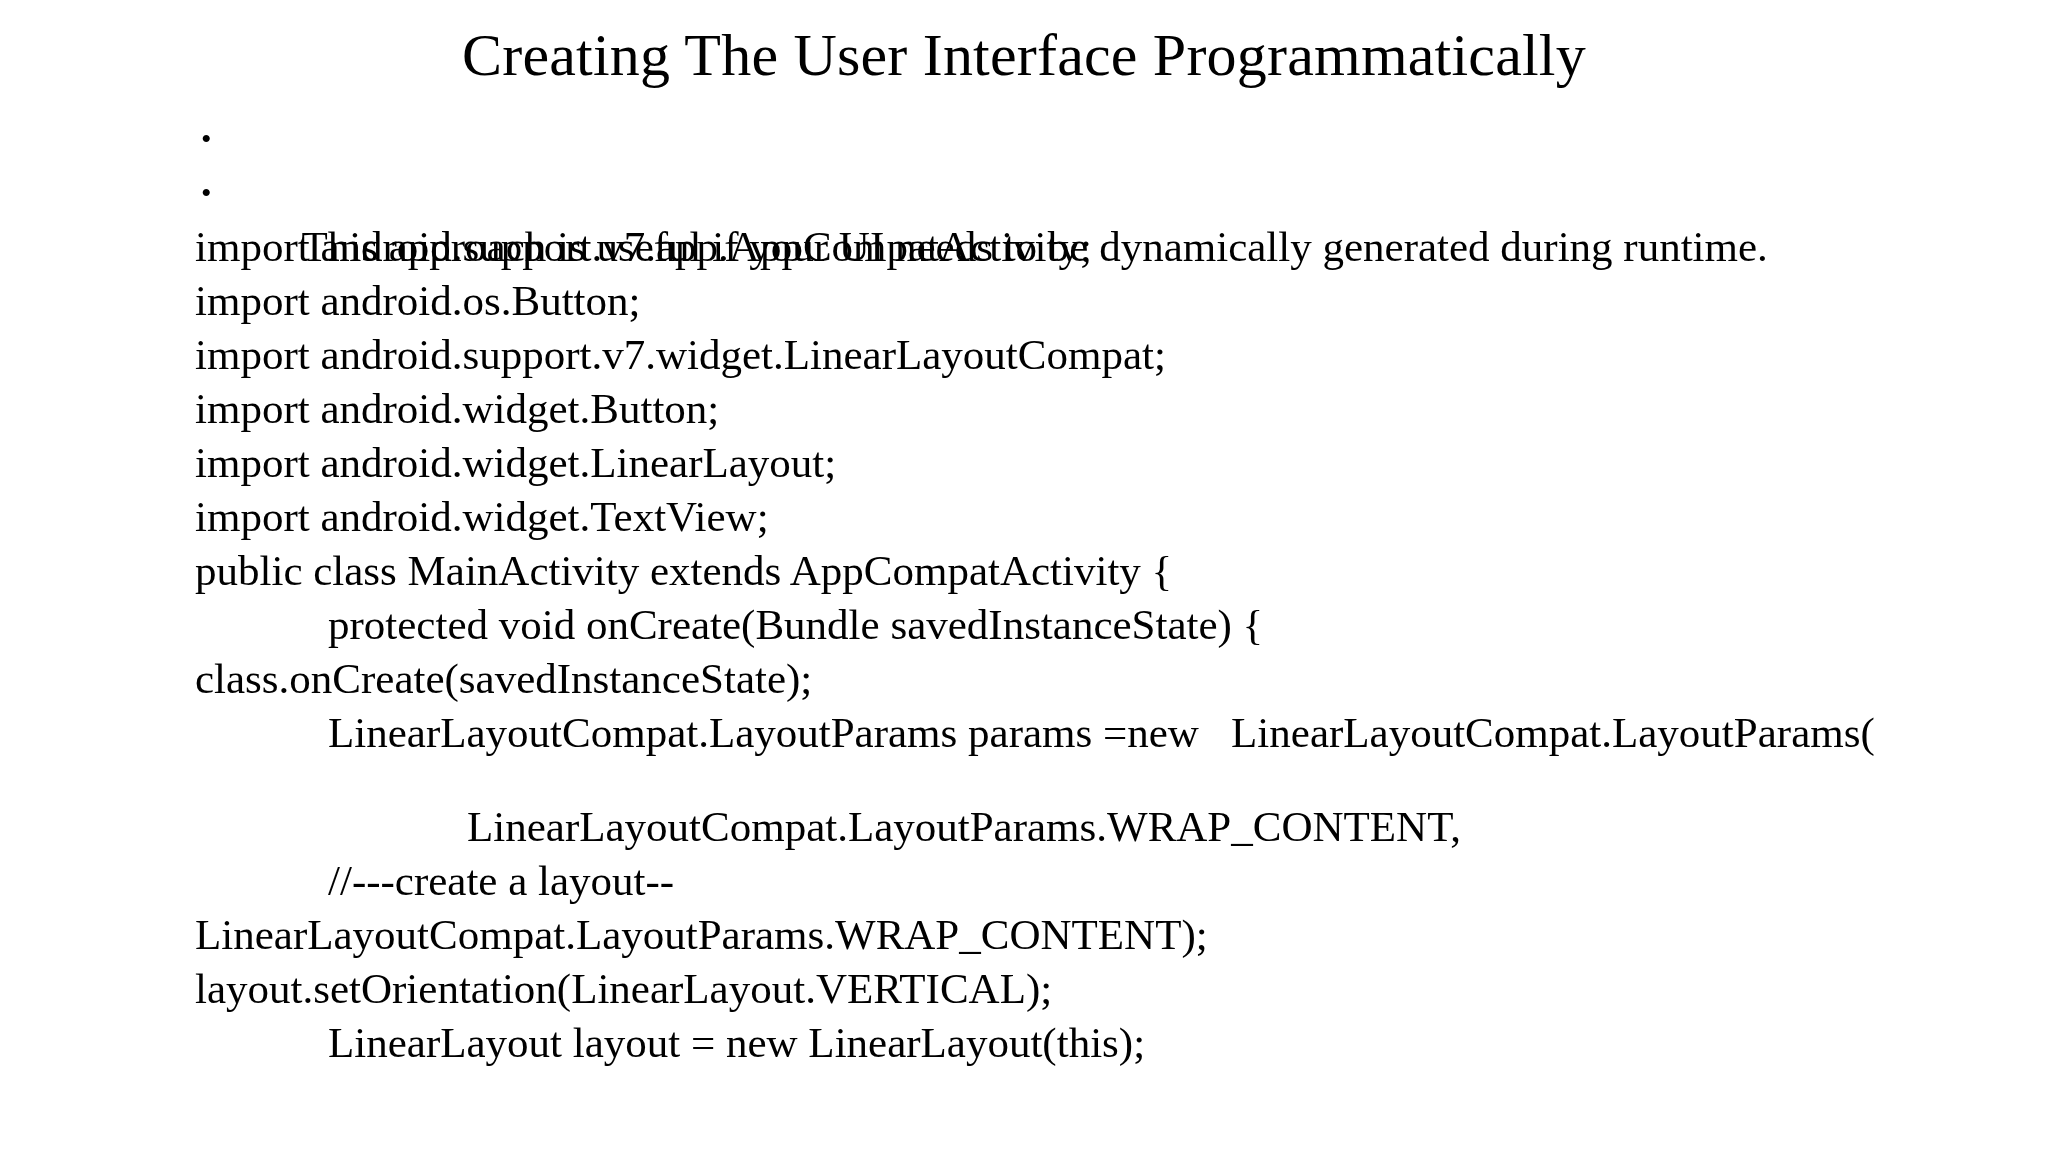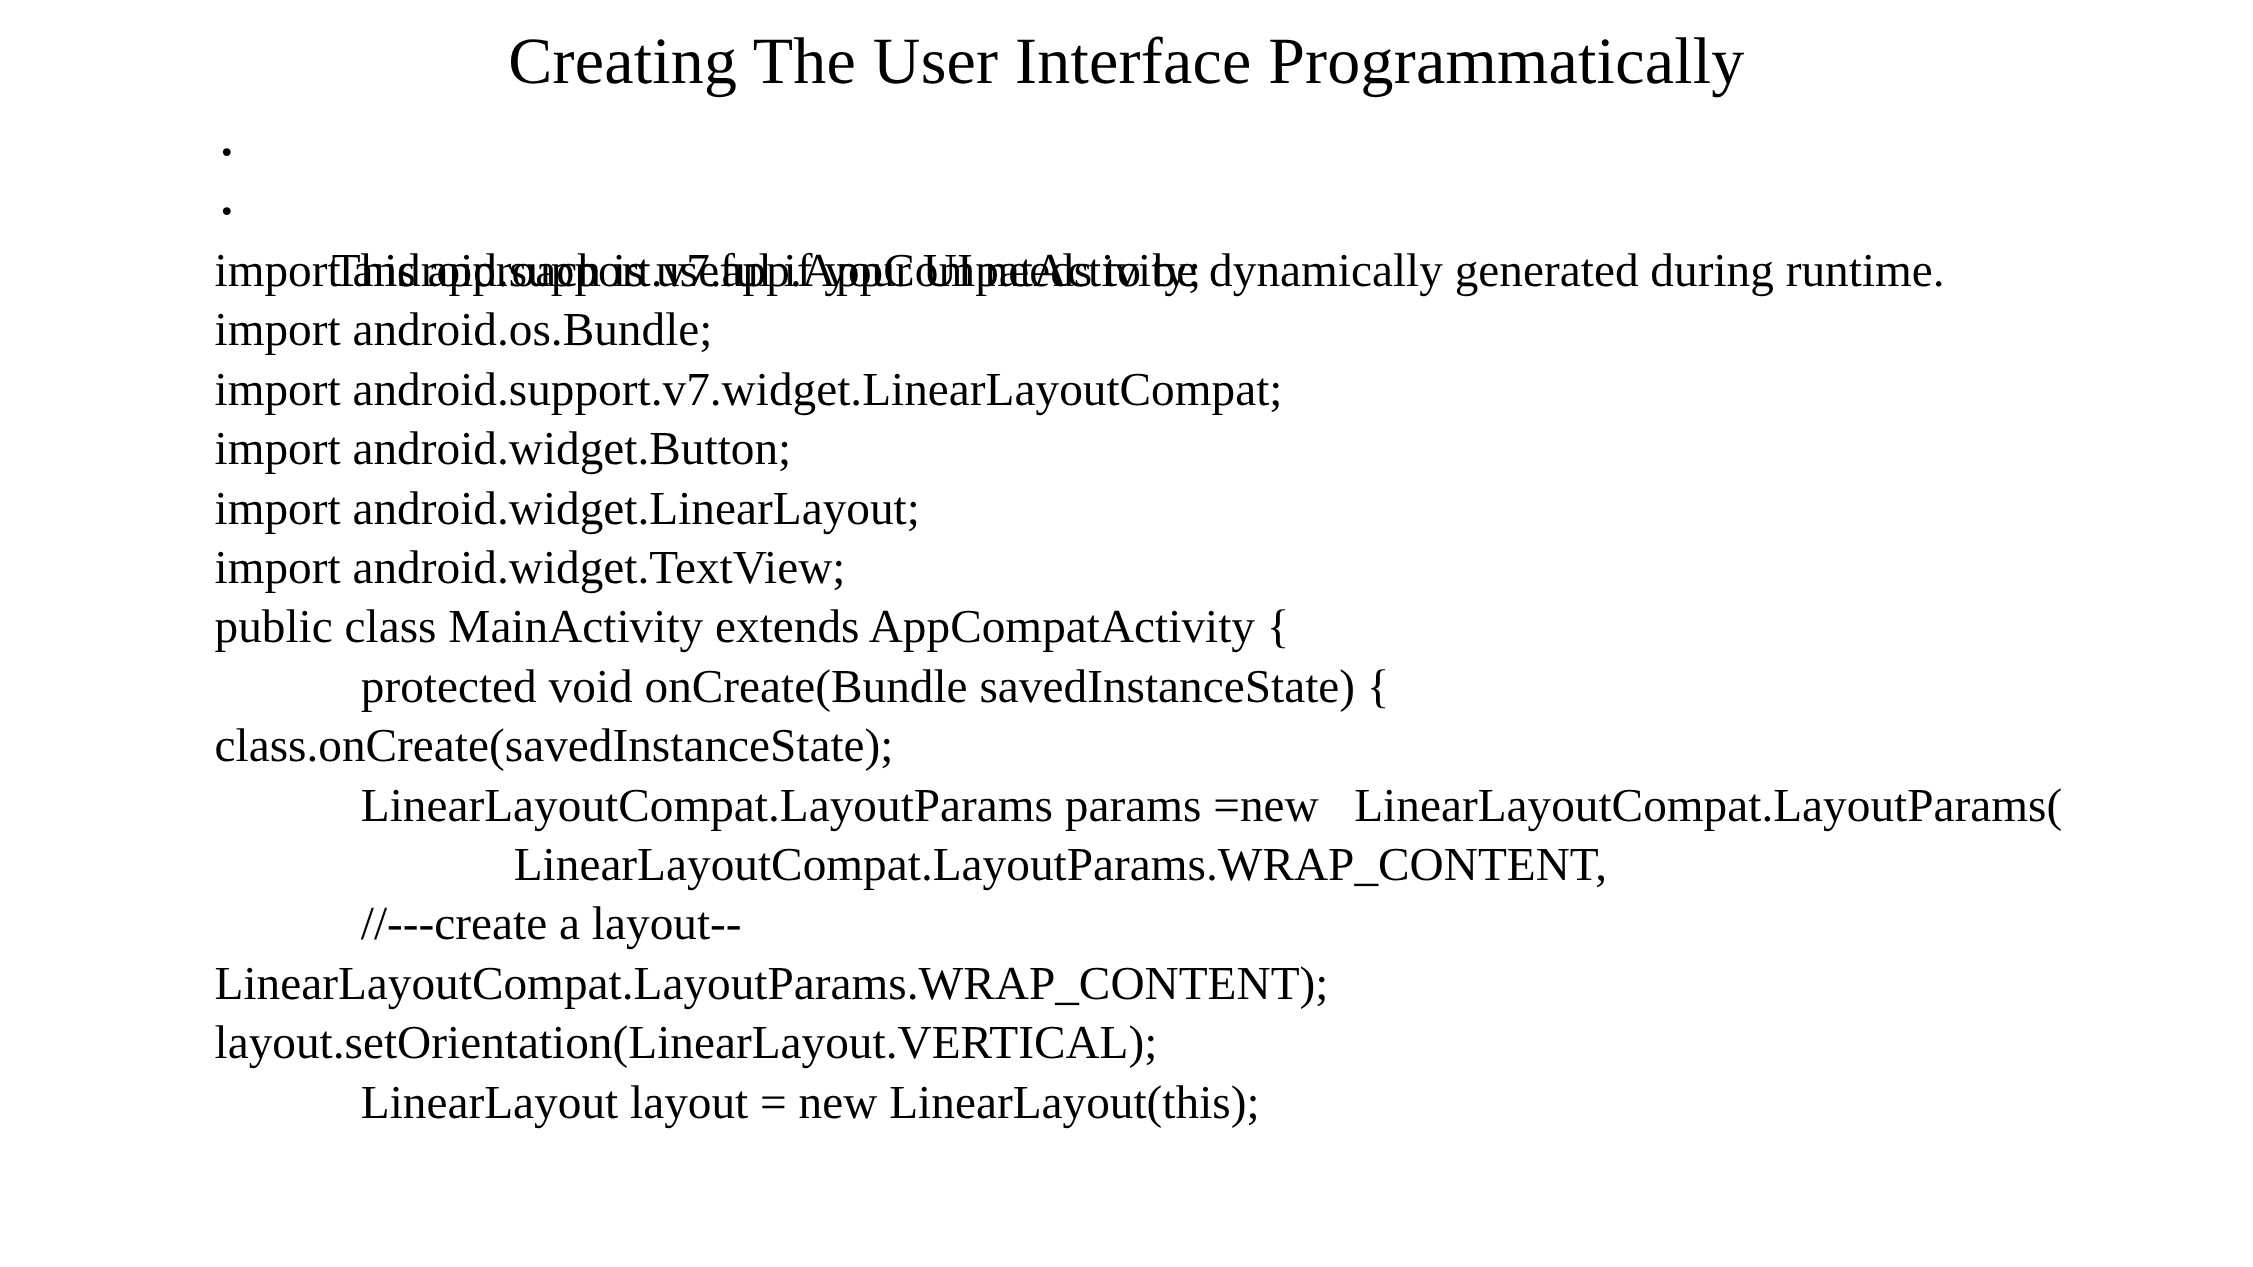--- a/index.html
+++ b/index.html
@@ -67,42 +67,42 @@
     line-height: 54px;
     display: inline-block;
   }
   .bullet-text {
     display: inline-block;
   }
 
   
   .indent-0 { padding-left: 0px; }
   .indent-1 { padding-left: 133px; }
-  .indent-2 { padding-left: 272px; }
+  .indent-2 { padding-left: 272px; margin-top: 40px; }
 </style>
 </head>
 <body>
 
 <div class="slide">
 
   <div class="slide-title">Creating The User Interface Programmatically</div>
 
   <div class="body-block">
 
     <div class="line bullet-line">
       <span class="bullet-dot">•</span>
       <span class="bullet-text">This approach is useful if your UI needs to be dynamically generated during runtime.</span>
     </div>
 
     <div class="line bullet-line">
       <span class="bullet-dot">•</span>
     </div>
 
     <div class="line indent-0">import android.support.v7.app.AppCompatActivity;</div>
-    <div class="line indent-0">import android.os.Bundle;</div>
+    <div class="line indent-0">import android.os.Button;</div>
     <div class="line indent-0">import android.support.v7.widget.LinearLayoutCompat;</div>
     <div class="line indent-0">import android.widget.Button;</div>
     <div class="line indent-0">import android.widget.LinearLayout;</div>
     <div class="line indent-0">import android.widget.TextView;</div>
     <div class="line indent-0">public class MainActivity extends AppCompatActivity {</div>
     <div class="line indent-1">protected void onCreate(Bundle savedInstanceState) {</div>
     <div class="line indent-0">class.onCreate(savedInstanceState);</div>
     <div class="line indent-1">LinearLayoutCompat.LayoutParams params =new   LinearLayoutCompat.LayoutParams(</div>
     <div class="line indent-2">LinearLayoutCompat.LayoutParams.WRAP_CONTENT,</div>
     <div class="line indent-1">//---create a layout--</div>

